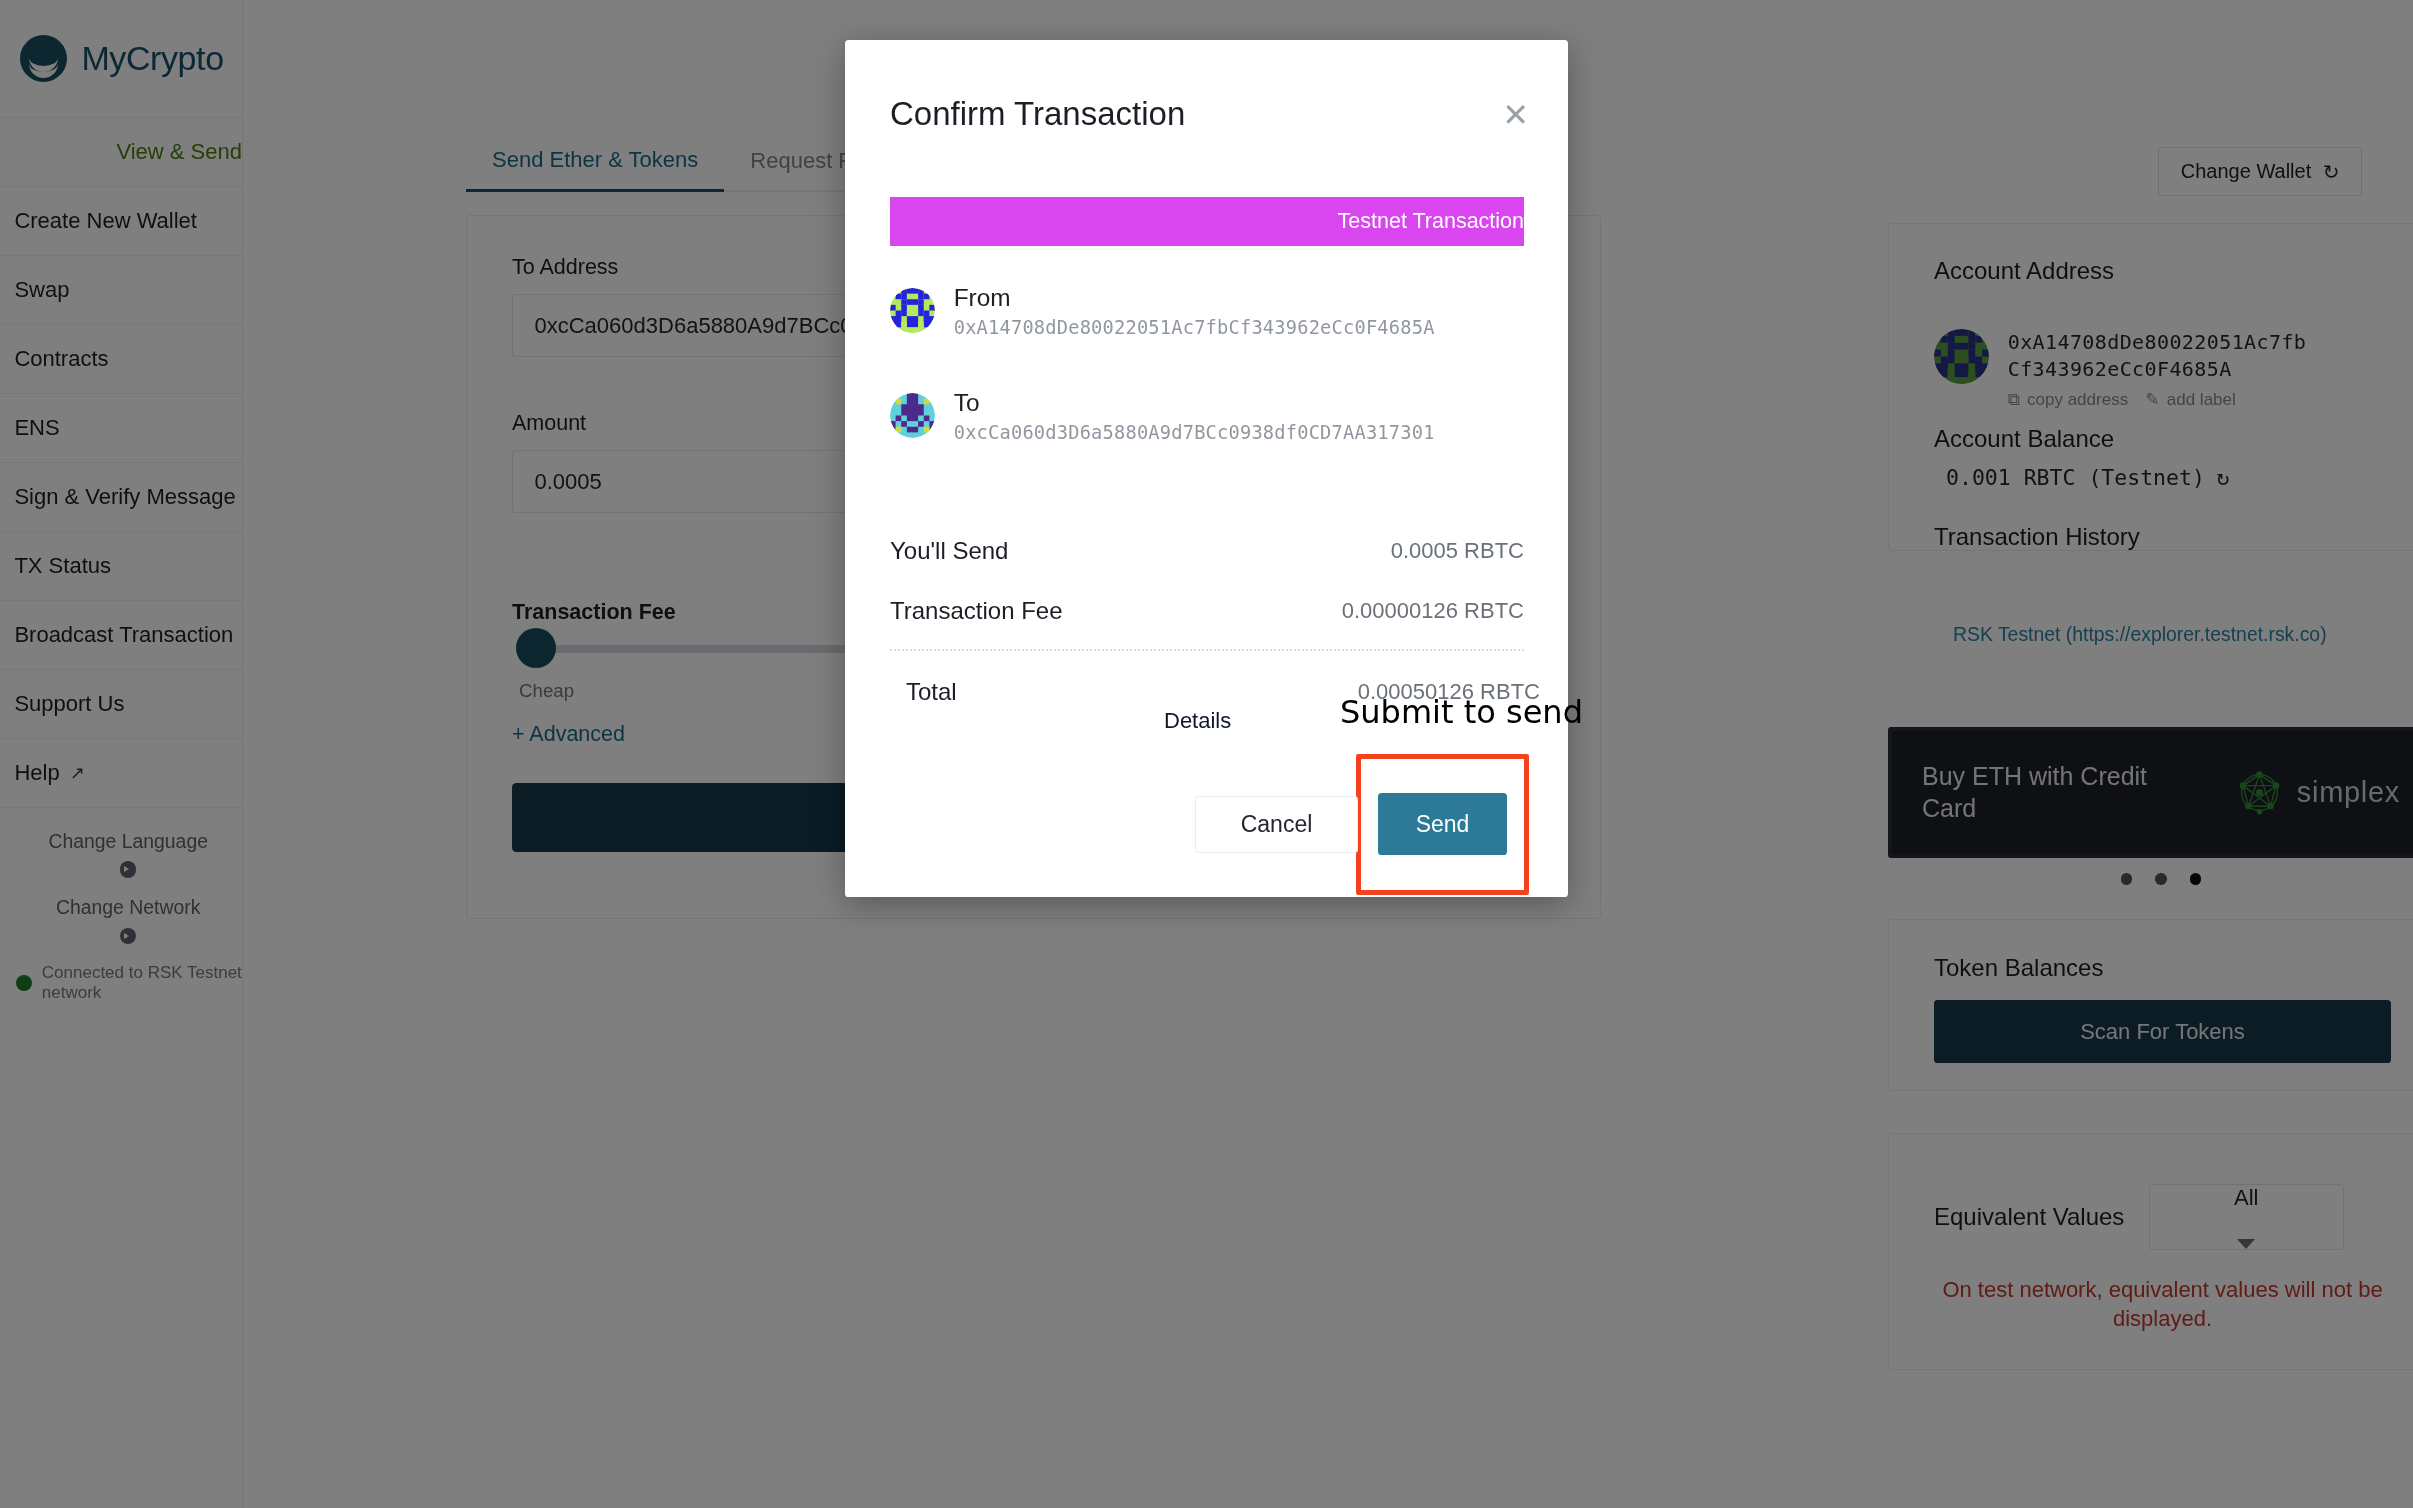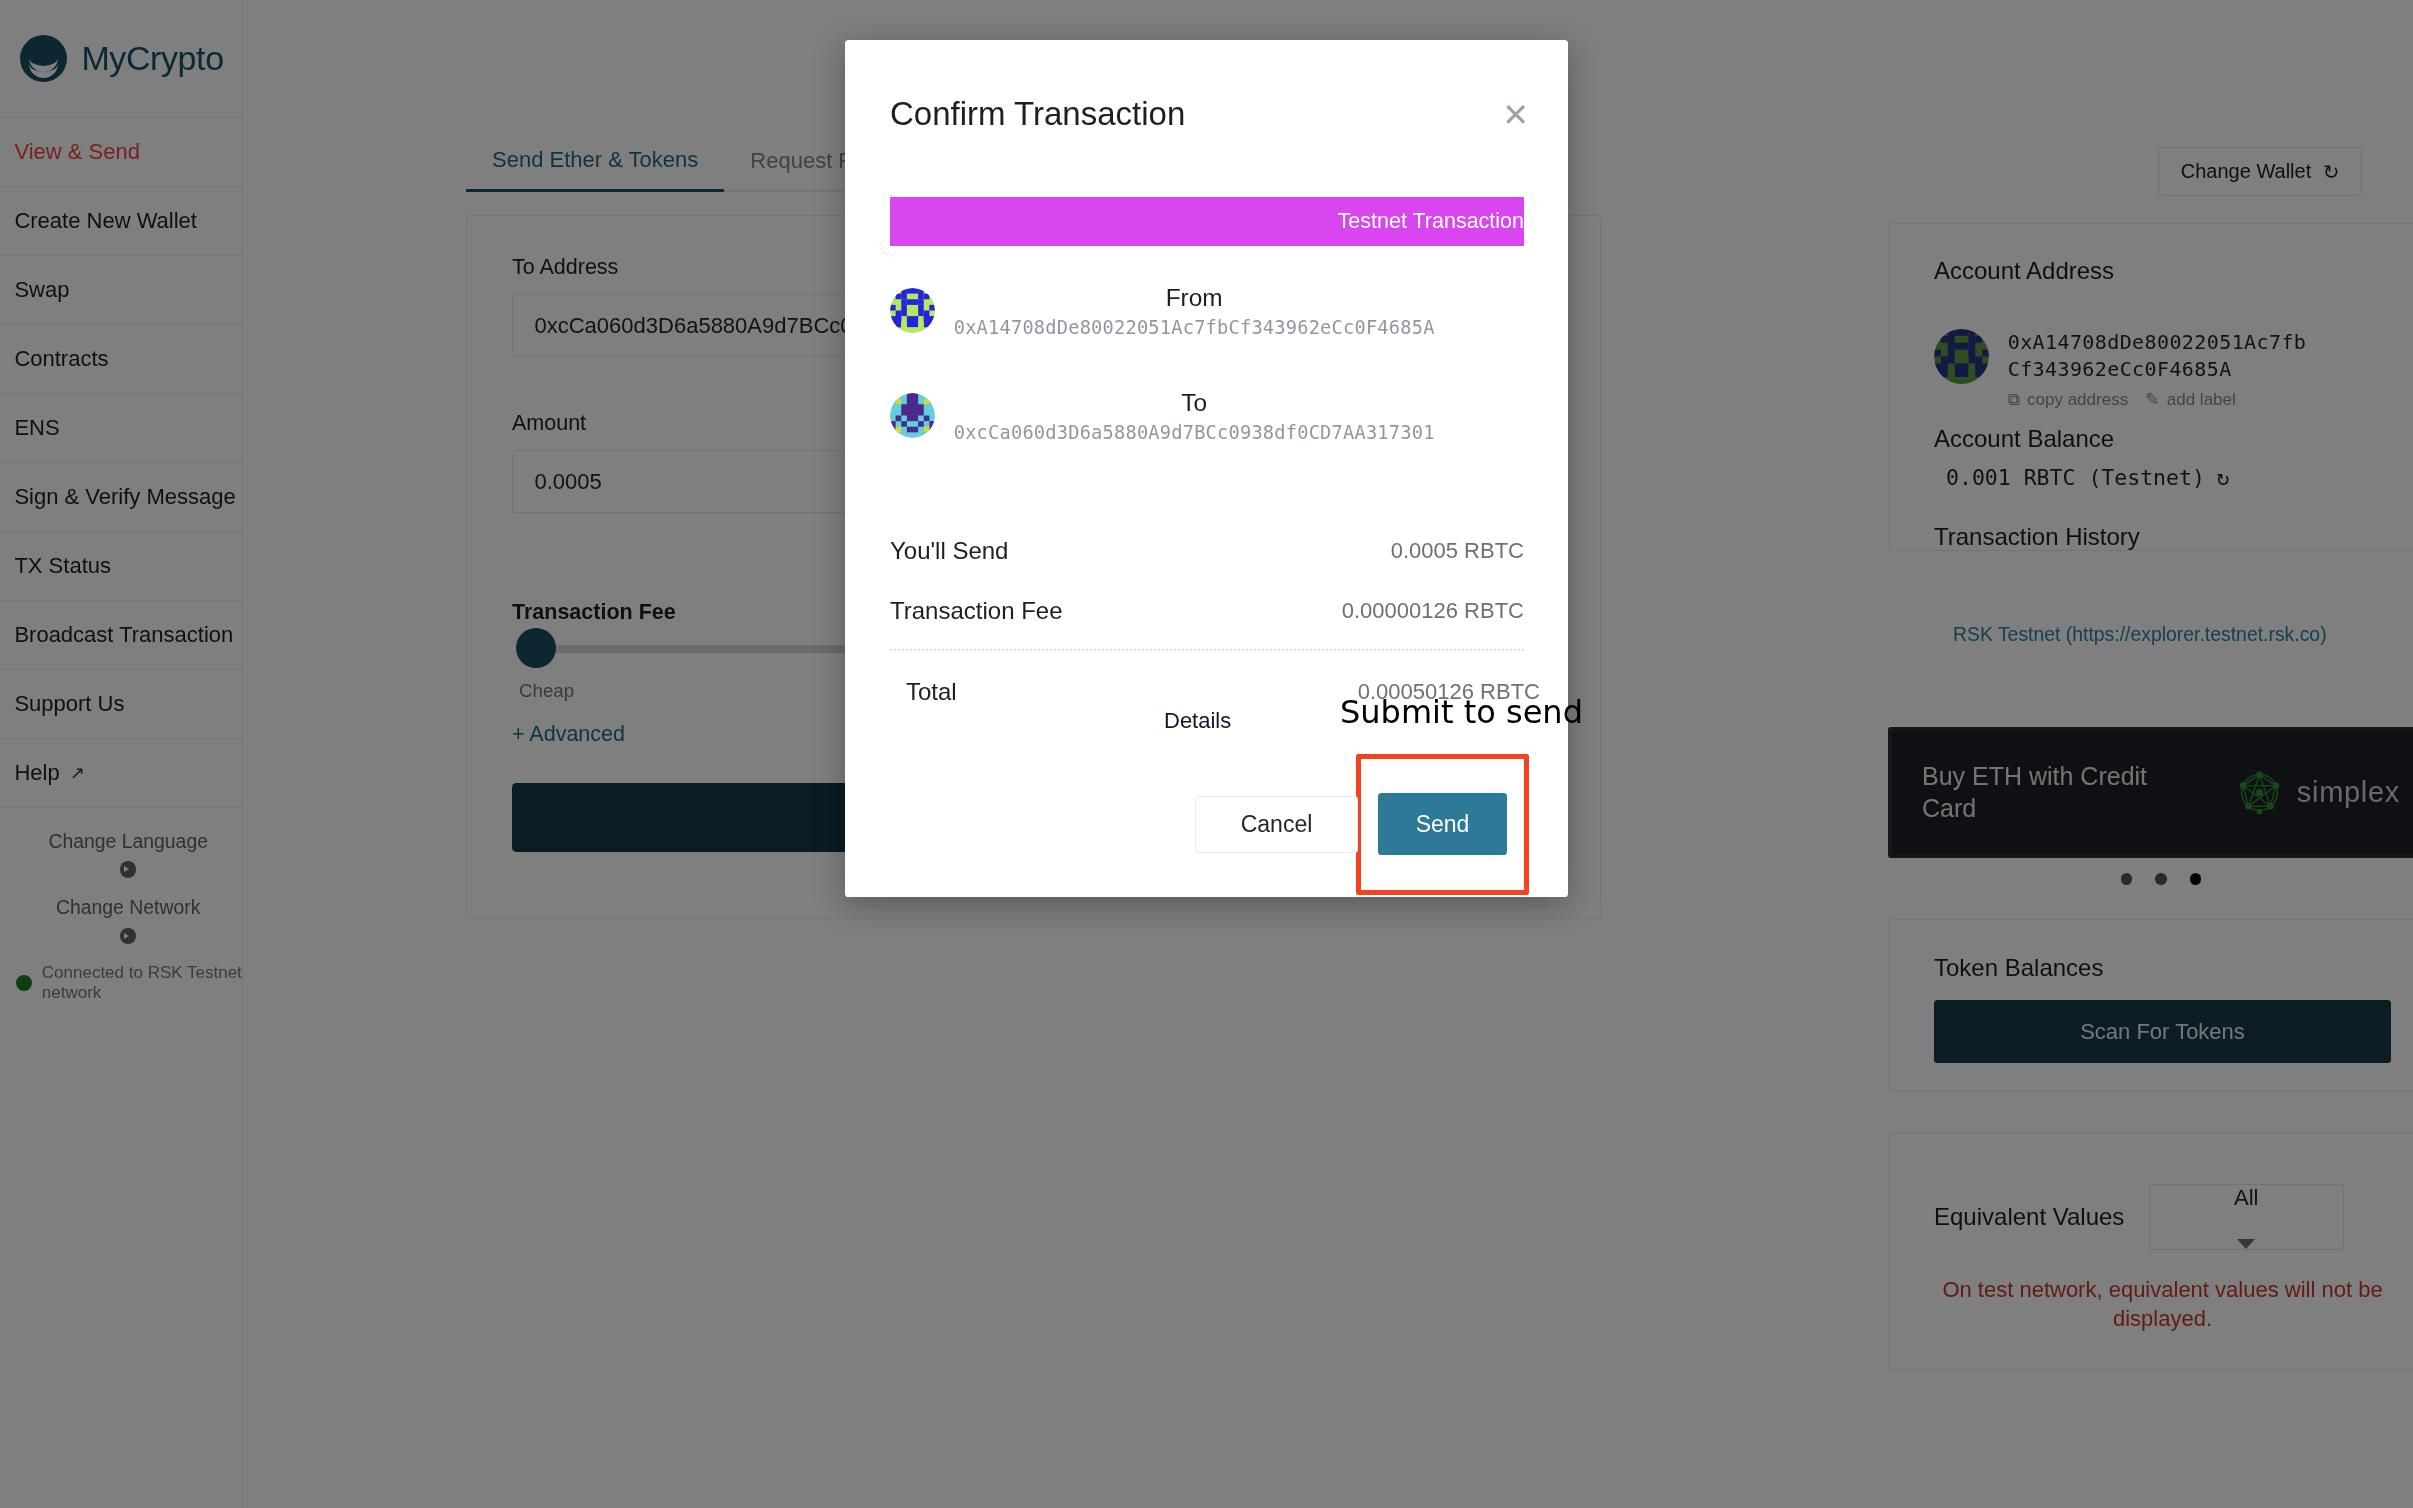--- a/index.html
+++ b/index.html
@@ -43,21 +43,21 @@
     border-bottom: 6.5px solid #ffffff;
     border-radius: 0 0 16px 16px;
   }
   .brand-name { font-size: 34px; color: #16506a; font-weight: 400; letter-spacing: -0.4px; }
 
   .nav-item {
     height: 69px; display: flex; align-items: center;
     padding-left: 14.4px; font-size: 22px; color: #1c1f26;
     border-top: 1.4px solid #eceef1; cursor: pointer;
   }
-  .nav-item.active { color: #ef4444; }
+  .nav-item.active { color: #4d7c0f; justify-content: flex-end; }
   .nav-ext { margin-left: 10px; font-size: 18px; color: #33383f; }
 
   .nav-sub-wrap { border-top: 1.4px solid #eceef1; padding: 21.5px 0 0 14.4px; }
   .nav-sub {
     display: flex; align-items: center; gap: 8.6px;
     font-size: 19.4px; color: #5d636d; margin-bottom: 18.7px; cursor: pointer; flex-direction: column;
   }
   .circle-arrow {
     width: 16.5px; height: 16.5px; border-radius: 50%;
     background: #5d636d; position: relative; display: inline-block; flex: none;
@@ -185,21 +185,21 @@
     font-size: 32px; color: #9aa0a8; cursor: pointer; line-height: 1;
     font-family: "DejaVu Sans", sans-serif;
   }
   .testnet-banner {
     position: absolute; left: 45px; top: 157px;
     width: 634px; height: 49px; background: #d946ef;
     color: #ffffff; font-size: 21.5px;
     display: flex; align-items: center; justify-content: flex-end;
   }
   .party-row { position: absolute; display: flex; align-items: center; gap: 18.7px; }
-  .party-label { font-size: 24.4px; color: #1c1f26; line-height: 1.2; text-align: center; }
+  .party-label { font-size: 24.4px; color: #1c1f26; line-height: 1.2; }
   .party-addr { font-size: 18.7px; color: #9197a0; letter-spacing: 0.2px; margin-top: 4.3px; }
 
   .amt-row {
     position: absolute; left: 45px; width: 634px;
     display: flex; align-items: center; justify-content: space-between;
   }
   .amt-label { font-size: 24px; color: #1c1f26; }
   .amt-value { font-size: 22px; color: #6b7178; }
   .dotted { position: absolute; left: 45px; width: 634px; border-top: 2.2px dotted #d9dde2; }
 

